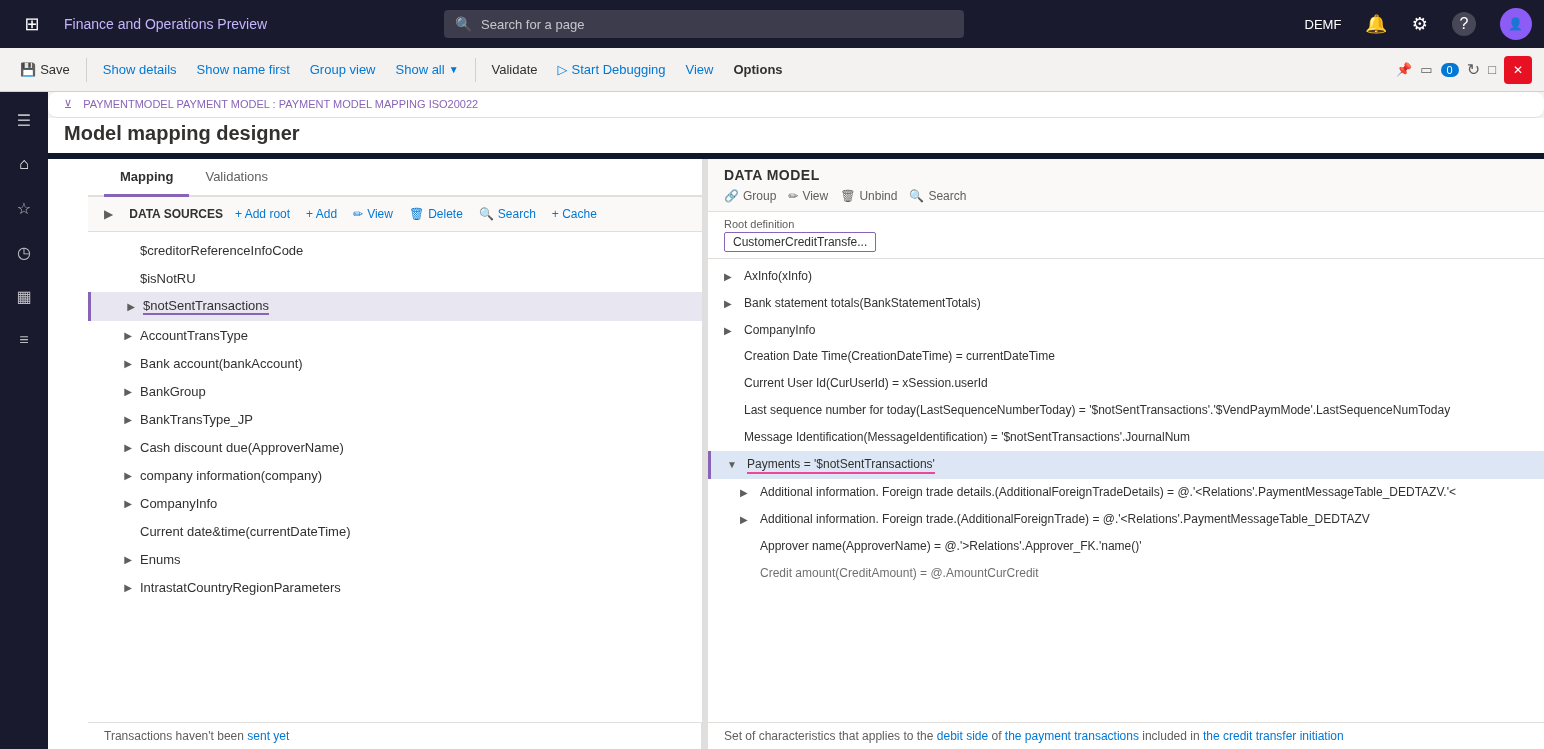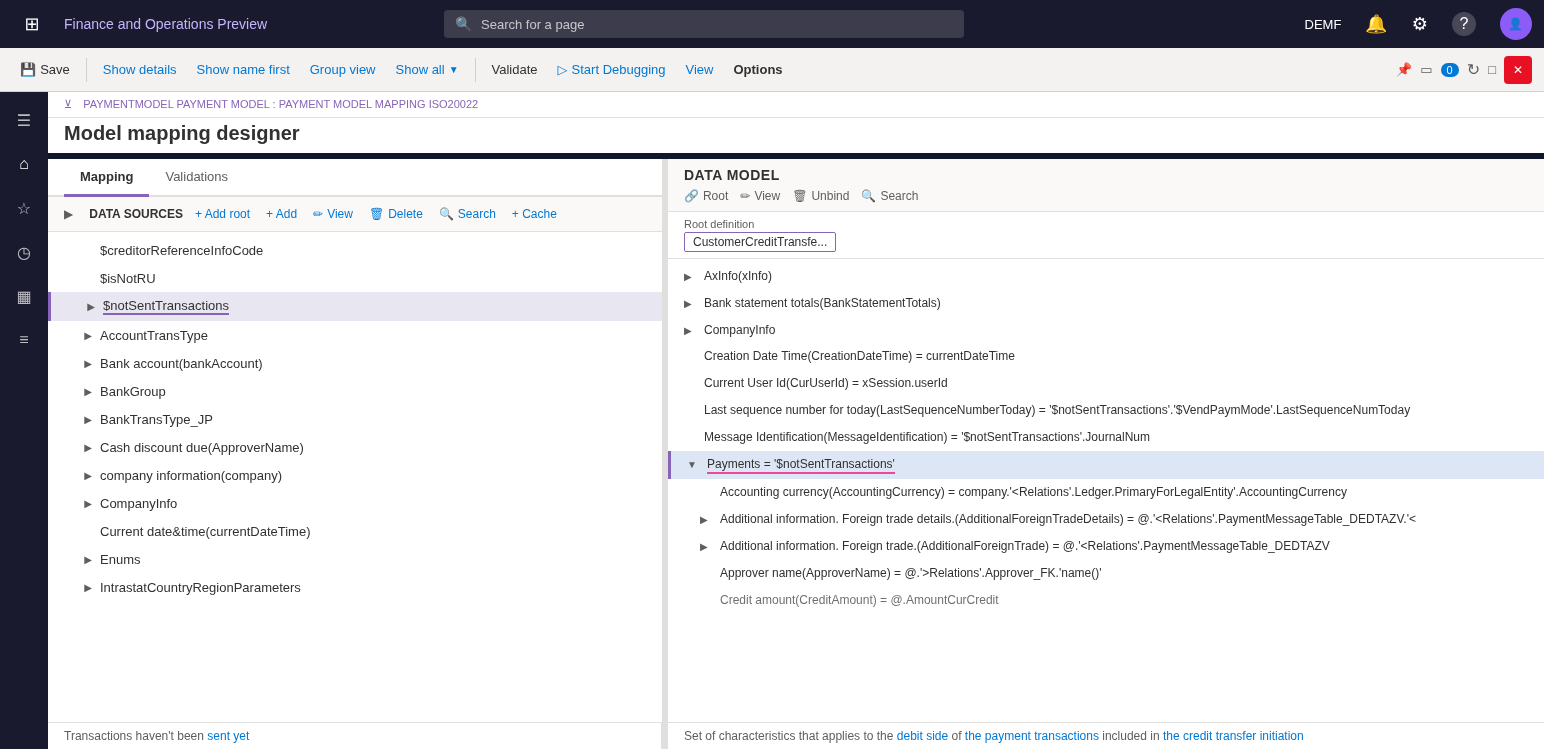--- a/index.html
+++ b/index.html
@@ -93,33 +93,34 @@
     
     .content-area { flex: 1; display: flex; flex-direction: column; overflow: hidden; }
 
     
     .breadcrumb {
       padding: 6px 16px;
       font-size: 11px;
       color: #605e5c;
       background: white;
       border-bottom: 1px solid #e1dfdd;
+      border-radius: 9px;
     }
     .breadcrumb span { color: #8764b8; }
 
     
     .page-title-bar {
       background: white;
       padding: 4px 16px 8px;
       border-bottom: 6px solid #0f172a;
     }
     .page-title-bar h1 { font-size: 20px; font-weight: 600; color: #323130; }
 
     
-    .designer-layout { display: flex; flex: 1; overflow: hidden; background: white; }
+    .designer-layout { display: flex; flex: 1; overflow: hidden; background: white; padding-left: 40px; }
 
     
     .left-panel { width: 615px; display: flex; flex-direction: column; border-right: 1px solid #e1dfdd; }
 
     
     .tab-bar { display: flex; border-bottom: 2px solid #e1dfdd; padding: 0 16px; }
     .tab-item {
       padding: 10px 16px;
       cursor: pointer;
       font-size: 13px;
@@ -444,21 +445,21 @@
 
       <div style="width:5px;background:#e1dfdd;cursor:col-resize;"></div>
 
       <div class="right-panel">
 
         <div class="dm-header">
           <div class="dm-title">DATA MODEL</div>
           <div class="dm-actions">
             <button class="dm-action-btn">
               <span>🔗</span>
-              <span>Root</span>
+              <span>Group</span>
             </button>
             <button class="dm-action-btn">
               <span>✏</span>
               <span>View</span>
             </button>
             <button class="dm-action-btn">
               <span>🗑</span>
               <span>Unbind</span>
             </button>
             <button class="dm-action-btn">
@@ -508,24 +509,20 @@
           <div class="dm-item">
             <span class="expand-icon"> </span>
             <span>Message Identification(MessageIdentification) = '$notSentTransactions'.JournalNum</span>
           </div>
 
           <div class="dm-item selected" style="background:#dde6f5; border-left:3px solid #8764b8;">
             <span class="expand-icon">▼</span>
             <span style="border-bottom:2px solid #ec4899;">Payments = '$notSentTransactions'</span>
           </div>
 
-          <div class="dm-item indent-1">
-            <span class="expand-icon"> </span>
-            <span>Accounting currency(AccountingCurrency) = company.'&lt;Relations'.Ledger.PrimaryForLegalEntity'.AccountingCurrency</span>
-          </div>
 
           <div class="dm-item indent-1">
             <span class="expand-icon">▶</span>
             <span>Additional information. Foreign trade details.(AdditionalForeignTradeDetails) = @.'&lt;Relations'.PaymentMessageTable_DEDTAZV.'&lt;</span>
           </div>
 
           <div class="dm-item indent-1">
             <span class="expand-icon">▶</span>
             <span>Additional information. Foreign trade.(AdditionalForeignTrade) = @.'&lt;Relations'.PaymentMessageTable_DEDTAZV</span>
           </div>

